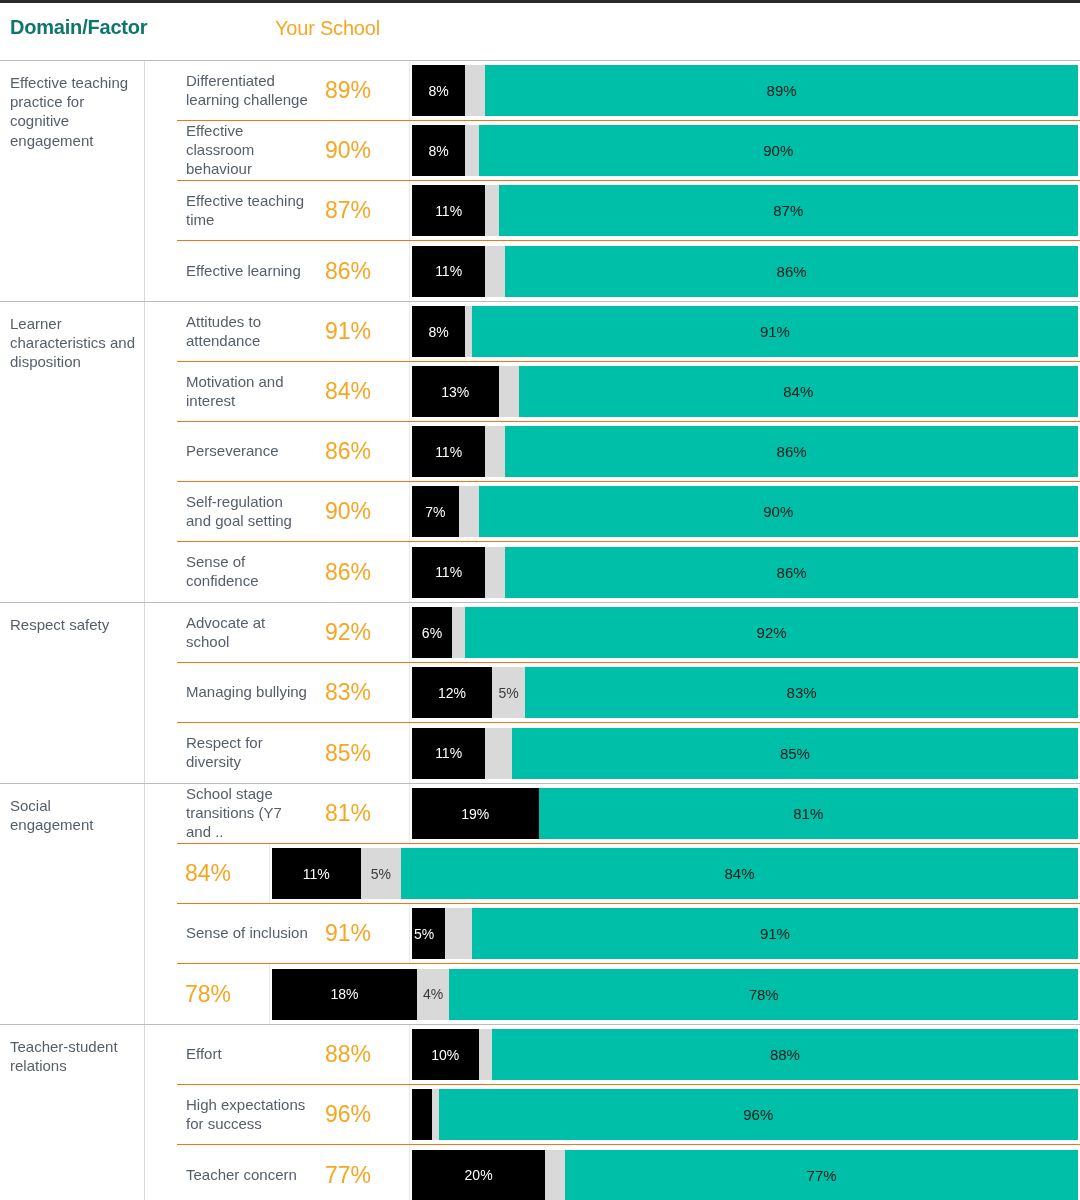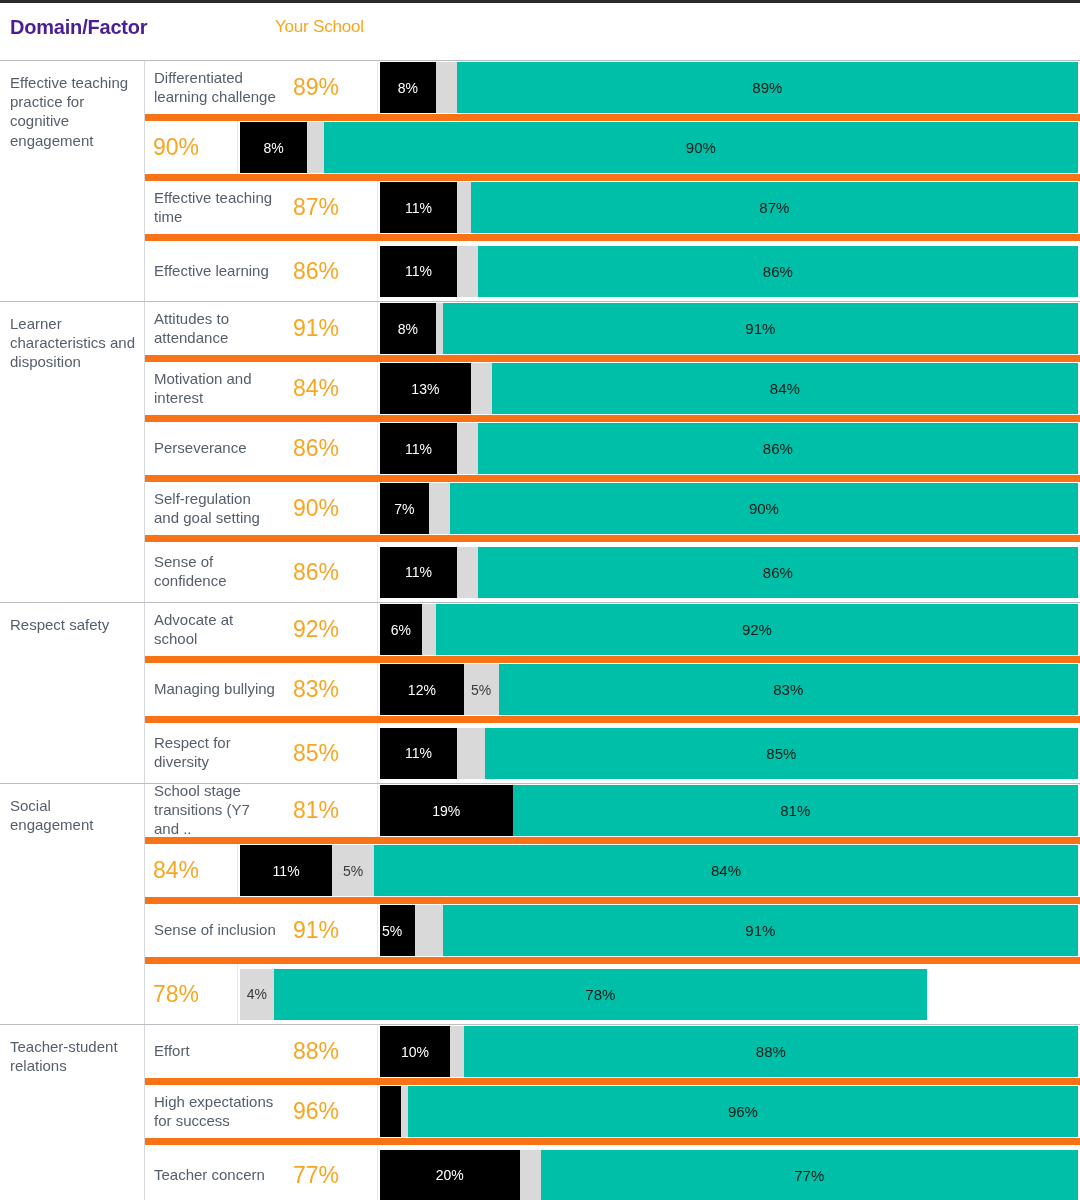--- a/index.html
+++ b/index.html
@@ -15,51 +15,51 @@
     width: 1080px; height: 3px;
     background: #2b2b2b;
   }
   #header {
     position: absolute; top: 3px; left: 0;
     width: 1080px; height: 52px;
     background: #ffffff;
   }
   #header .h-domain {
     position: absolute; left: 10px; top: 13px;
-    font-size: 20px; font-weight: bold; color: #4c1d95;
+    font-size: 20px; font-weight: bold; color: #0f766e;
     letter-spacing: -0.2px;
   }
   #header .h-school {
     position: absolute; left: 275px; top: 14px;
-    font-size: 17px; color: #f6a623;
+    font-size: 20px; color: #f6a623;
     letter-spacing: -0.2px;
   }
   #table-wrap {
     position: absolute; top: 60px; left: 0;
     width: 1080px;
   }
   .group {
     position: relative;
     border-top: 1px solid #b9bcc0;
     background: #ffffff;
   }
   .group:first-child { border-top: 1px solid #b9bcc0; }
-  .group-inner { display: flex; }
+  .group-inner { display: flex; gap: 32px; }
   .domain-cell {
     width: 145px; min-width: 145px;
     border-right: 1px solid #d7d9dc;
     padding: 12px 8px 8px 10px;
     font-size: 15px; color: #555f6b; line-height: 1.28;
     background: #ffffff;
   }
   .rows-col { flex: 1 1 auto; }
   .row {
     display: flex; align-items: stretch;
     height: 60px;
-    border-bottom: 7px solid #f97316;
+    border-bottom: 1px solid #f97316;
     background: #ffffff;
   }
   .group .rows-col .row:last-child { border-bottom: none; }
   .factor-cell {
     width: 140px; min-width: 140px;
     display: flex; align-items: center;
     padding: 0 6px 0 9px;
     font-size: 15px; color: #555f6b; line-height: 1.25;
   }
   .pct-cell {
@@ -113,20 +113,21 @@
             <div class="pct-cell">89%</div>
             <div class="bar-cell">
               <div class="bar-track">
                 <div class="seg seg-neg" style="width: 8%;">8%</div>
                 <div class="seg seg-neu" style="width: 3%;"></div>
                 <div class="seg seg-pos" style="width: 89%;">89%</div>
               </div>
             </div>
           </div>
           <div class="row">
+            <div class="factor-cell">Effective classroom behaviour</div>
             <div class="pct-cell">90%</div>
             <div class="bar-cell">
               <div class="bar-track">
                 <div class="seg seg-neg" style="width: 8%;">8%</div>
                 <div class="seg seg-neu" style="width: 2%;"></div>
                 <div class="seg seg-pos" style="width: 90%;">90%</div>
               </div>
             </div>
           </div>
           <div class="row">
@@ -288,20 +289,21 @@
                 <div class="seg seg-neg seg-label-left" style="width: 5%;">5%</div>
                 <div class="seg seg-neu" style="width: 4%;"></div>
                 <div class="seg seg-pos" style="width: 91%;">91%</div>
               </div>
             </div>
           </div>
           <div class="row">
             <div class="pct-cell">78%</div>
             <div class="bar-cell">
               <div class="bar-track">
+                <div class="seg seg-neg" style="width: 18%;">18%</div>
                 <div class="seg seg-neu" style="width: 4%;">4%</div>
                 <div class="seg seg-pos" style="width: 78%;">78%</div>
               </div>
             </div>
           </div>
         </div>
       </div>
     </div>
     <div class="group">
       <div class="group-inner">

